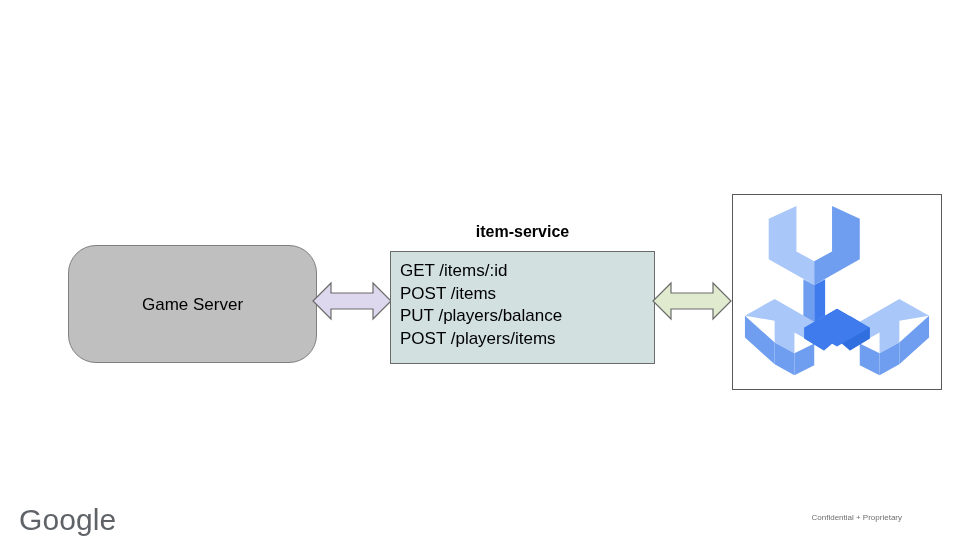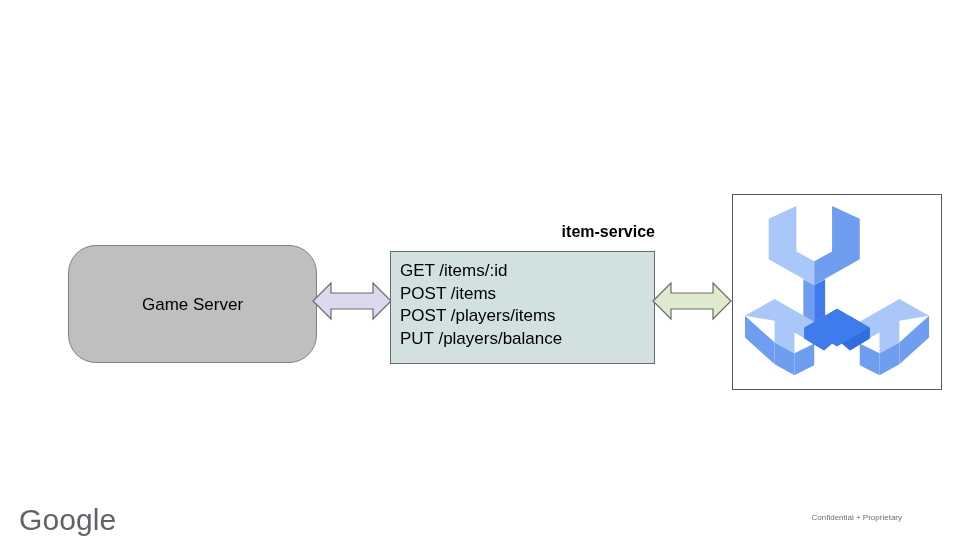--- a/index.html
+++ b/index.html
@@ -39,21 +39,21 @@
     line-height: 1;
     white-space: nowrap;
   }
 
   
   #item-service-title {
     position: absolute;
     left: 390px;
     top: 224px;
     width: 265px;
-    text-align: right;
+    text-align: center;
     font-size: 16px;
     font-weight: bold;
     color: #000000;
     line-height: 1;
     white-space: nowrap;
   }
   #item-service-box {
     position: absolute;
     left: 390px;
     top: 251px;
@@ -140,22 +140,22 @@
       <polygon points="1,20 19,2 19,12 61,12 61,2 79,20 61,38 61,28 19,28 19,38" fill="#ded8ef" stroke="#6b6b6b" stroke-width="1.2" stroke-linejoin="miter"></polygon>
     </svg>
   </div>
 
   <div id="item-service-title">item-service</div>
 
   <div id="item-service-box">
     <ul id="endpoint-list">
       <li>GET /items/:id</li>
       <li>POST /items</li>
+      <li>PUT /players/balance</li>
       <li>POST /players/items</li>
-      <li>PUT /players/balance</li>
     </ul>
   </div>
 
   <div class="arrow-wrap" id="arrow-right-wrap">
     <svg viewBox="0 0 80 40" width="80" height="40" aria-hidden="true">
       <polygon points="1,20 19,2 19,12 61,12 61,2 79,20 61,38 61,28 19,28 19,38" fill="#dfeacf" stroke="#6b6b6b" stroke-width="1.2" stroke-linejoin="miter"></polygon>
     </svg>
   </div>
 
   <div id="service-icon-frame">

